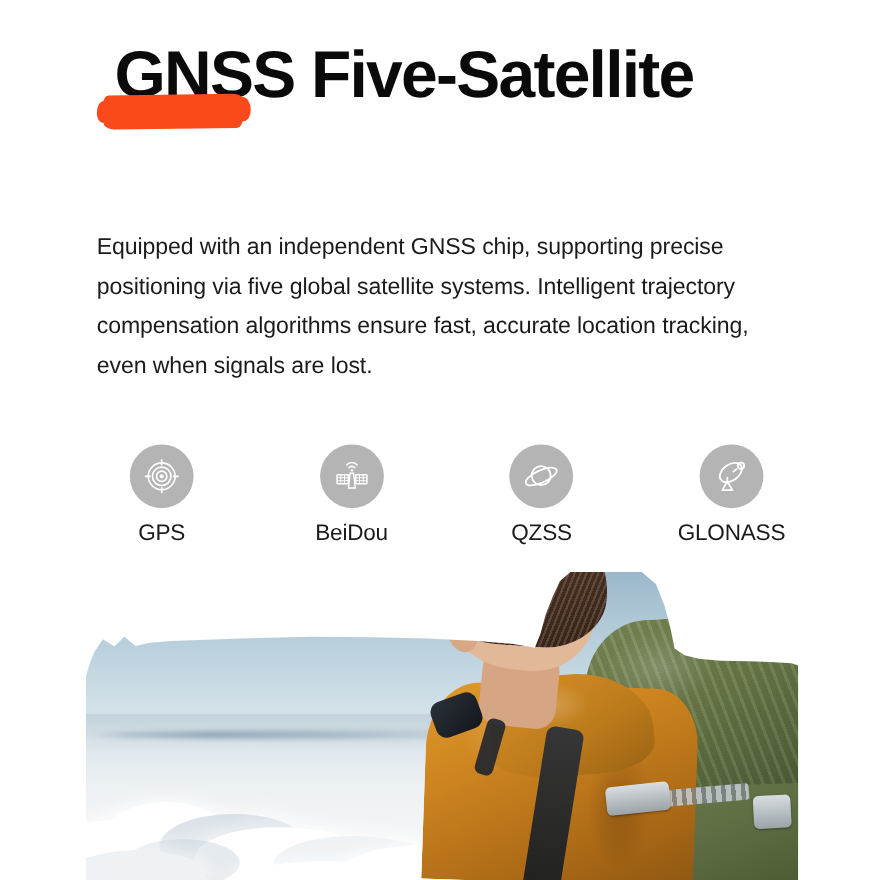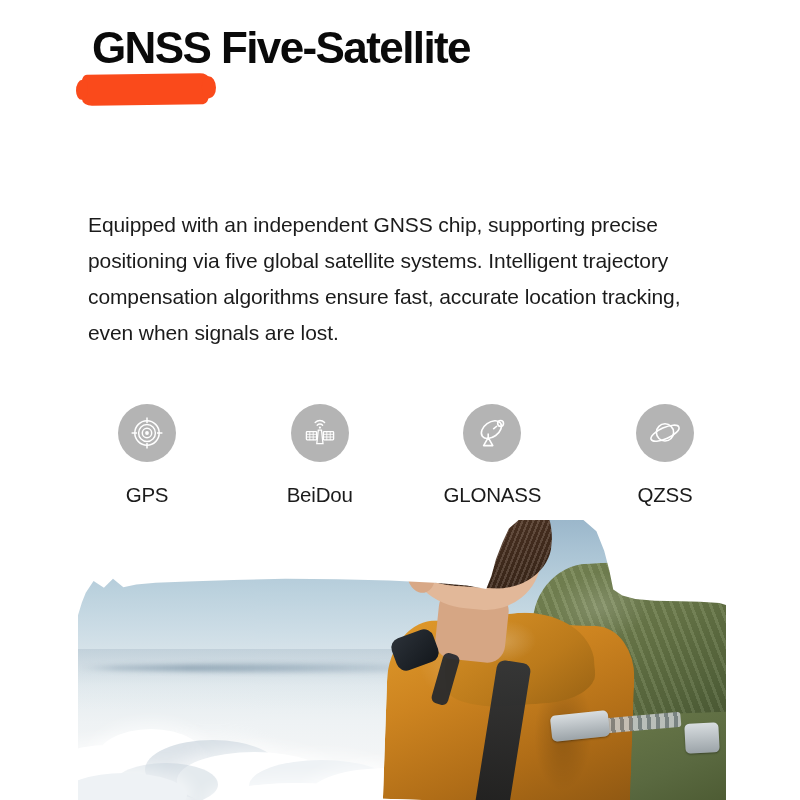--- a/index.html
+++ b/index.html
@@ -11,27 +11,27 @@
     overflow:hidden;
     position:relative;
   }
   .page{position:relative;width:800px;height:800px;overflow:hidden;background:#fff;}
 
   
   .heading-block{position:absolute;left:88px;top:22px;width:660px;}
   .headline{
     font-family:"Liberation Sans", sans-serif;
     font-weight:700;
-    font-size:44px;
+    font-size:60px;
     line-height:0.99;
     letter-spacing:-1.6px;
     color:#0a0a0a;
     position:relative;
     z-index:3;
-    margin:4px;
+    margin:16px;
   }
   .headline .line{display:block;position:relative;white-space:nowrap;}
   .hl-mark{
     position:absolute;
     left:-10px;
     top:48px;
     width:127px;
     height:31px;
     background:#FA4A1B;
     z-index:1;
@@ -63,21 +63,21 @@
     display:flex;justify-content:space-between;align-items:flex-start;
   }
   .gnss-item{display:flex;flex-direction:column;align-items:center;width:118px;}
   .gnss-circle{
     width:58px;height:58px;border-radius:50%;
     background:#b4b4b4;
     display:flex;align-items:center;justify-content:center;
   }
   .gnss-circle svg{display:block;}
   .gnss-label{
-    margin-top:21px;
+    margin-top:11px;
     font-size:20.5px;
     color:#1b1b1b;
     white-space:nowrap;
     letter-spacing:-0.2px;
   }
 
   
   .photo-wrap{
     position:absolute;left:0;top:520px;width:800px;height:280px;
     overflow:hidden;
@@ -281,42 +281,42 @@
             <line x1="28.2" y1="16.6" x2="28.2" y2="24.8" stroke-width="0.9"></line>
           </svg>
         </span>
       </div>
       <span class="gnss-label">BeiDou</span>
     </div>
 
     <div class="gnss-item">
       <div class="gnss-circle">
         <span>
+          <svg width="34" height="34" viewBox="0 0 34 34" fill="none" stroke="#ffffff" stroke-width="1.6">
+            <circle cx="17" cy="16.4" r="8.6"></circle>
+            <ellipse cx="17" cy="17.2" rx="15.2" ry="5.6" transform="rotate(-24 17 17.2)"></ellipse>
+          </svg>
+        </span>
+      </div>
+      <span class="gnss-label">QZSS</span>
+    </div>
+
+    <div class="gnss-item">
+      <div class="gnss-circle">
+        <span>
           <svg width="34" height="34" viewBox="0 0 34 34" fill="none" stroke="#ffffff" stroke-width="1.6" stroke-linejoin="round">
             <ellipse cx="16.4" cy="13.6" rx="11.2" ry="7.3" transform="rotate(-36 16.4 13.6)"></ellipse>
             <circle cx="25.6" cy="7.4" r="2.9"></circle>
             <line x1="22.0" y1="10.0" x2="18.2" y2="13.2"></line>
             <line x1="13.2" y1="17.6" x2="13.2" y2="22.2"></line>
             <path d="M13.2 21.6 8.6 29.6h9.2z"></path>
           </svg>
         </span>
       </div>
       <span class="gnss-label">GLONASS</span>
-    </div>
-
-    <div class="gnss-item">
-      <div class="gnss-circle">
-        <span>
-          <svg width="34" height="34" viewBox="0 0 34 34" fill="none" stroke="#ffffff" stroke-width="1.6">
-            <circle cx="17" cy="16.4" r="8.6"></circle>
-            <ellipse cx="17" cy="17.2" rx="15.2" ry="5.6" transform="rotate(-24 17 17.2)"></ellipse>
-          </svg>
-        </span>
-      </div>
-      <span class="gnss-label">QZSS</span>
     </div>
 
 
   </div>
 
   <div class="photo-wrap">
     <div class="photo">
 
       <div class="sky"></div>
       <div class="haze"></div>

